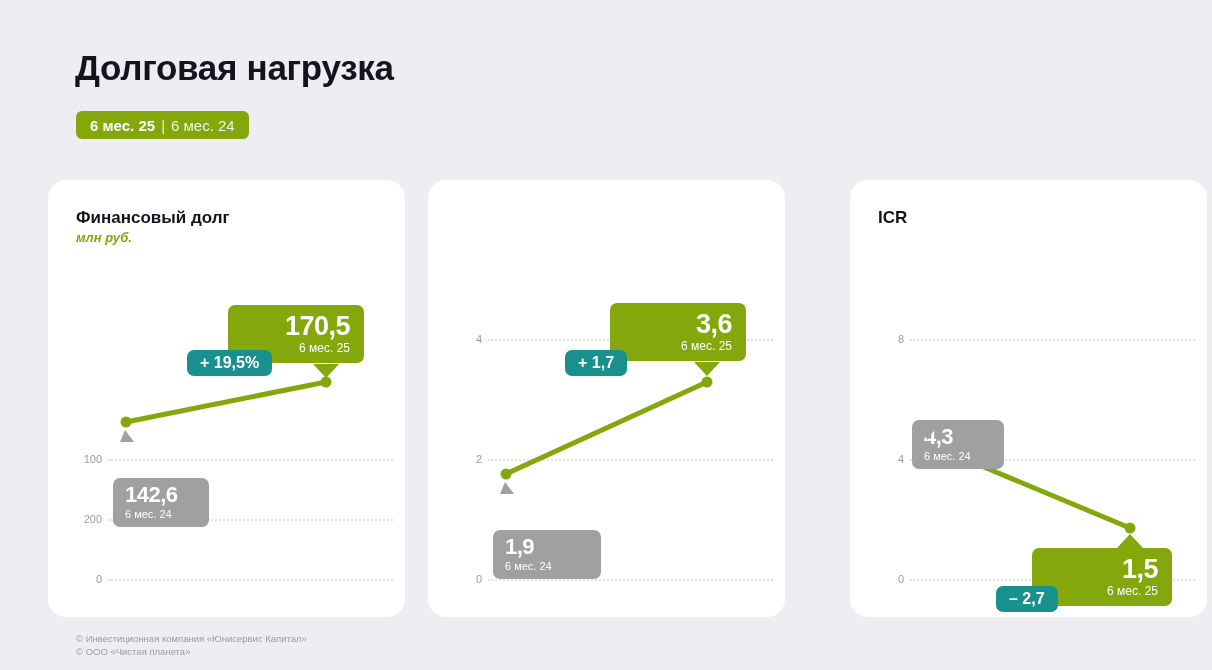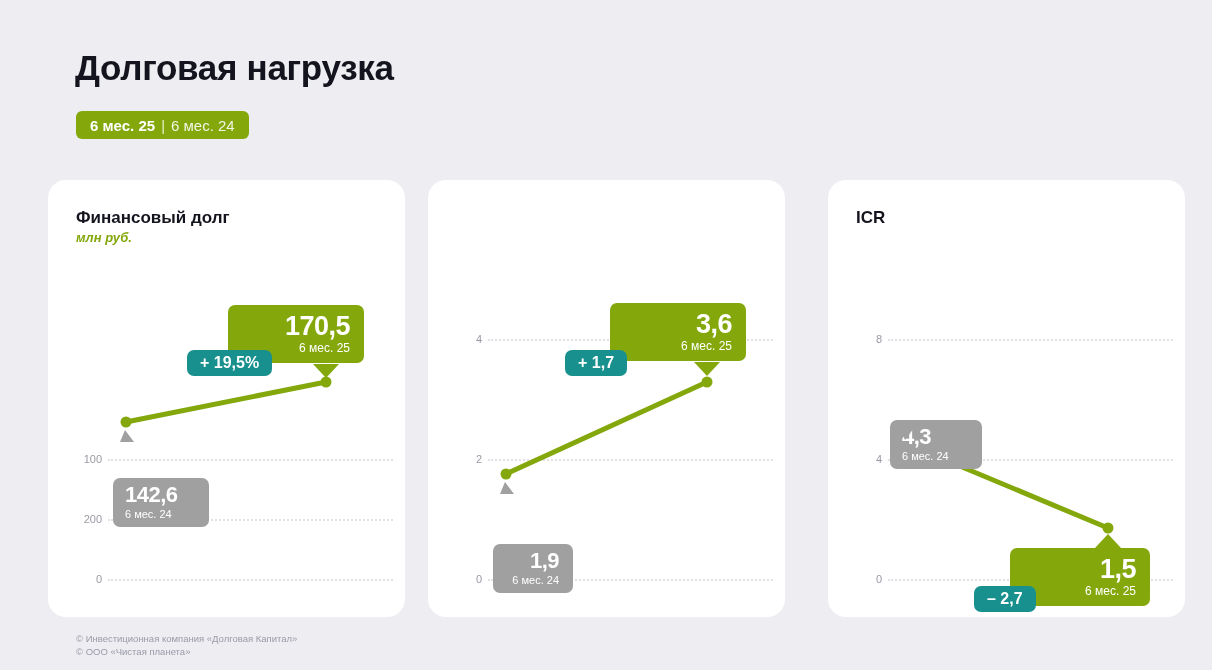--- a/index.html
+++ b/index.html
@@ -68,21 +68,21 @@
   .card {
     position: absolute;
     top: 0;
     width: 357px;
     height: 437px;
     background: #ffffff;
     border-radius: 18px;
   }
   .card.c1 { left: 0; }
   .card.c2 { left: 380px; }
-  .card.c3 { left: 780px; }
+  .card.c3 { left: 802px; }
 
   .card-title {
     position: absolute;
     left: 28px;
     top: 28px;
     font-size: 17px;
     font-weight: bold;
     color: #14141e;
     white-space: nowrap;
   }
@@ -278,21 +278,21 @@
       </svg>
     </div>
 
     <div class="vlabel green" style="left:182px; top:123px; width:136px;">
       <span class="val">3,6</span>
       <span class="per">6 мес. 25</span>
     </div>
     <div class="ptr down" style="left:266px; top:182px;"></div>
 
     <div class="ptr gray-up" style="left:72px; top:302px;"></div>
-    <div class="vlabel gray" style="left:65px; top:328px; width:80px;text-align:right;">
+    <div class="vlabel gray" style="left:65px; top:314px; width:108px;">
       <span class="val">1,9</span>
       <span class="per">6 мес. 24</span>
     </div>
 
     <div class="delta" style="left:137px; top:170px;">+ 1,7</div>
   </div>
 
   <div class="card c3">
     <div class="card-title">ICR</div>
     <div class="card-sub"></div>
@@ -323,15 +323,15 @@
       <span class="val">1,5</span>
       <span class="per">6 мес. 25</span>
     </div>
 
     <div class="delta" style="left:146px; top:406px;">– 2,7</div>
   </div>
 
 </div>
 
 <div class="footer">
-  <div>© Инвестиционная компания «Долговая Капитал»</div>
+  <div>© Инвестиционная компания «Юнисервис Капитал»</div>
   <div>© ООО «Чистая планета»</div>
 </div>
 
 </body></html>

